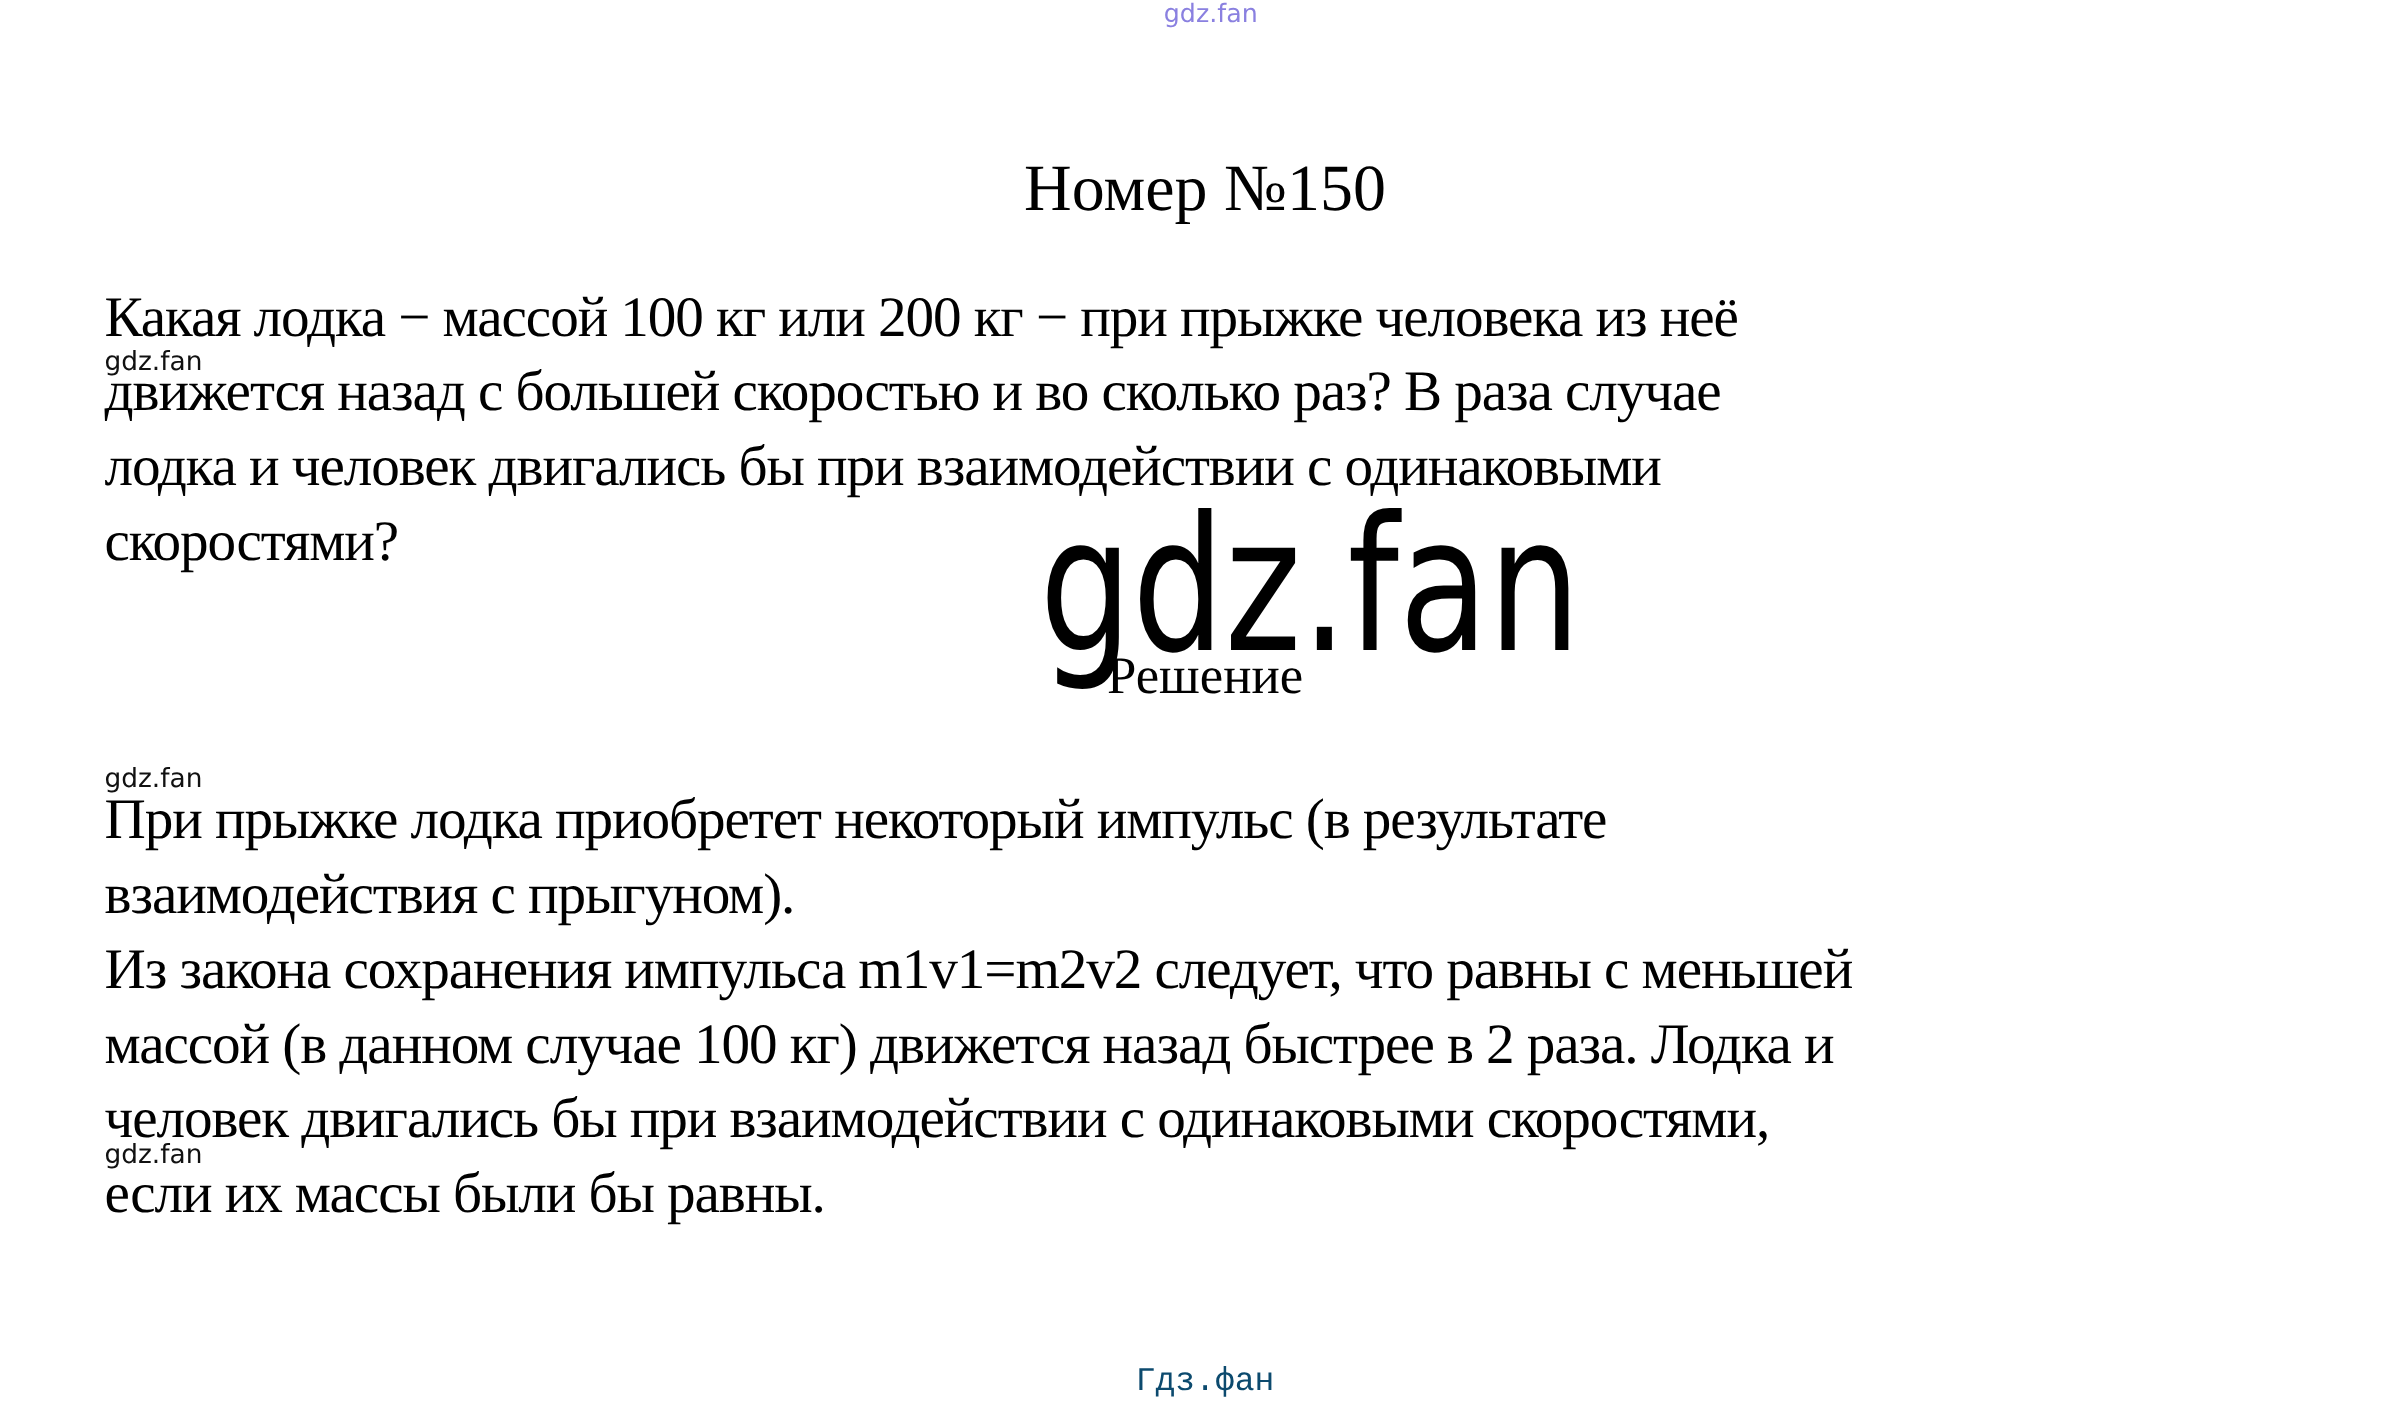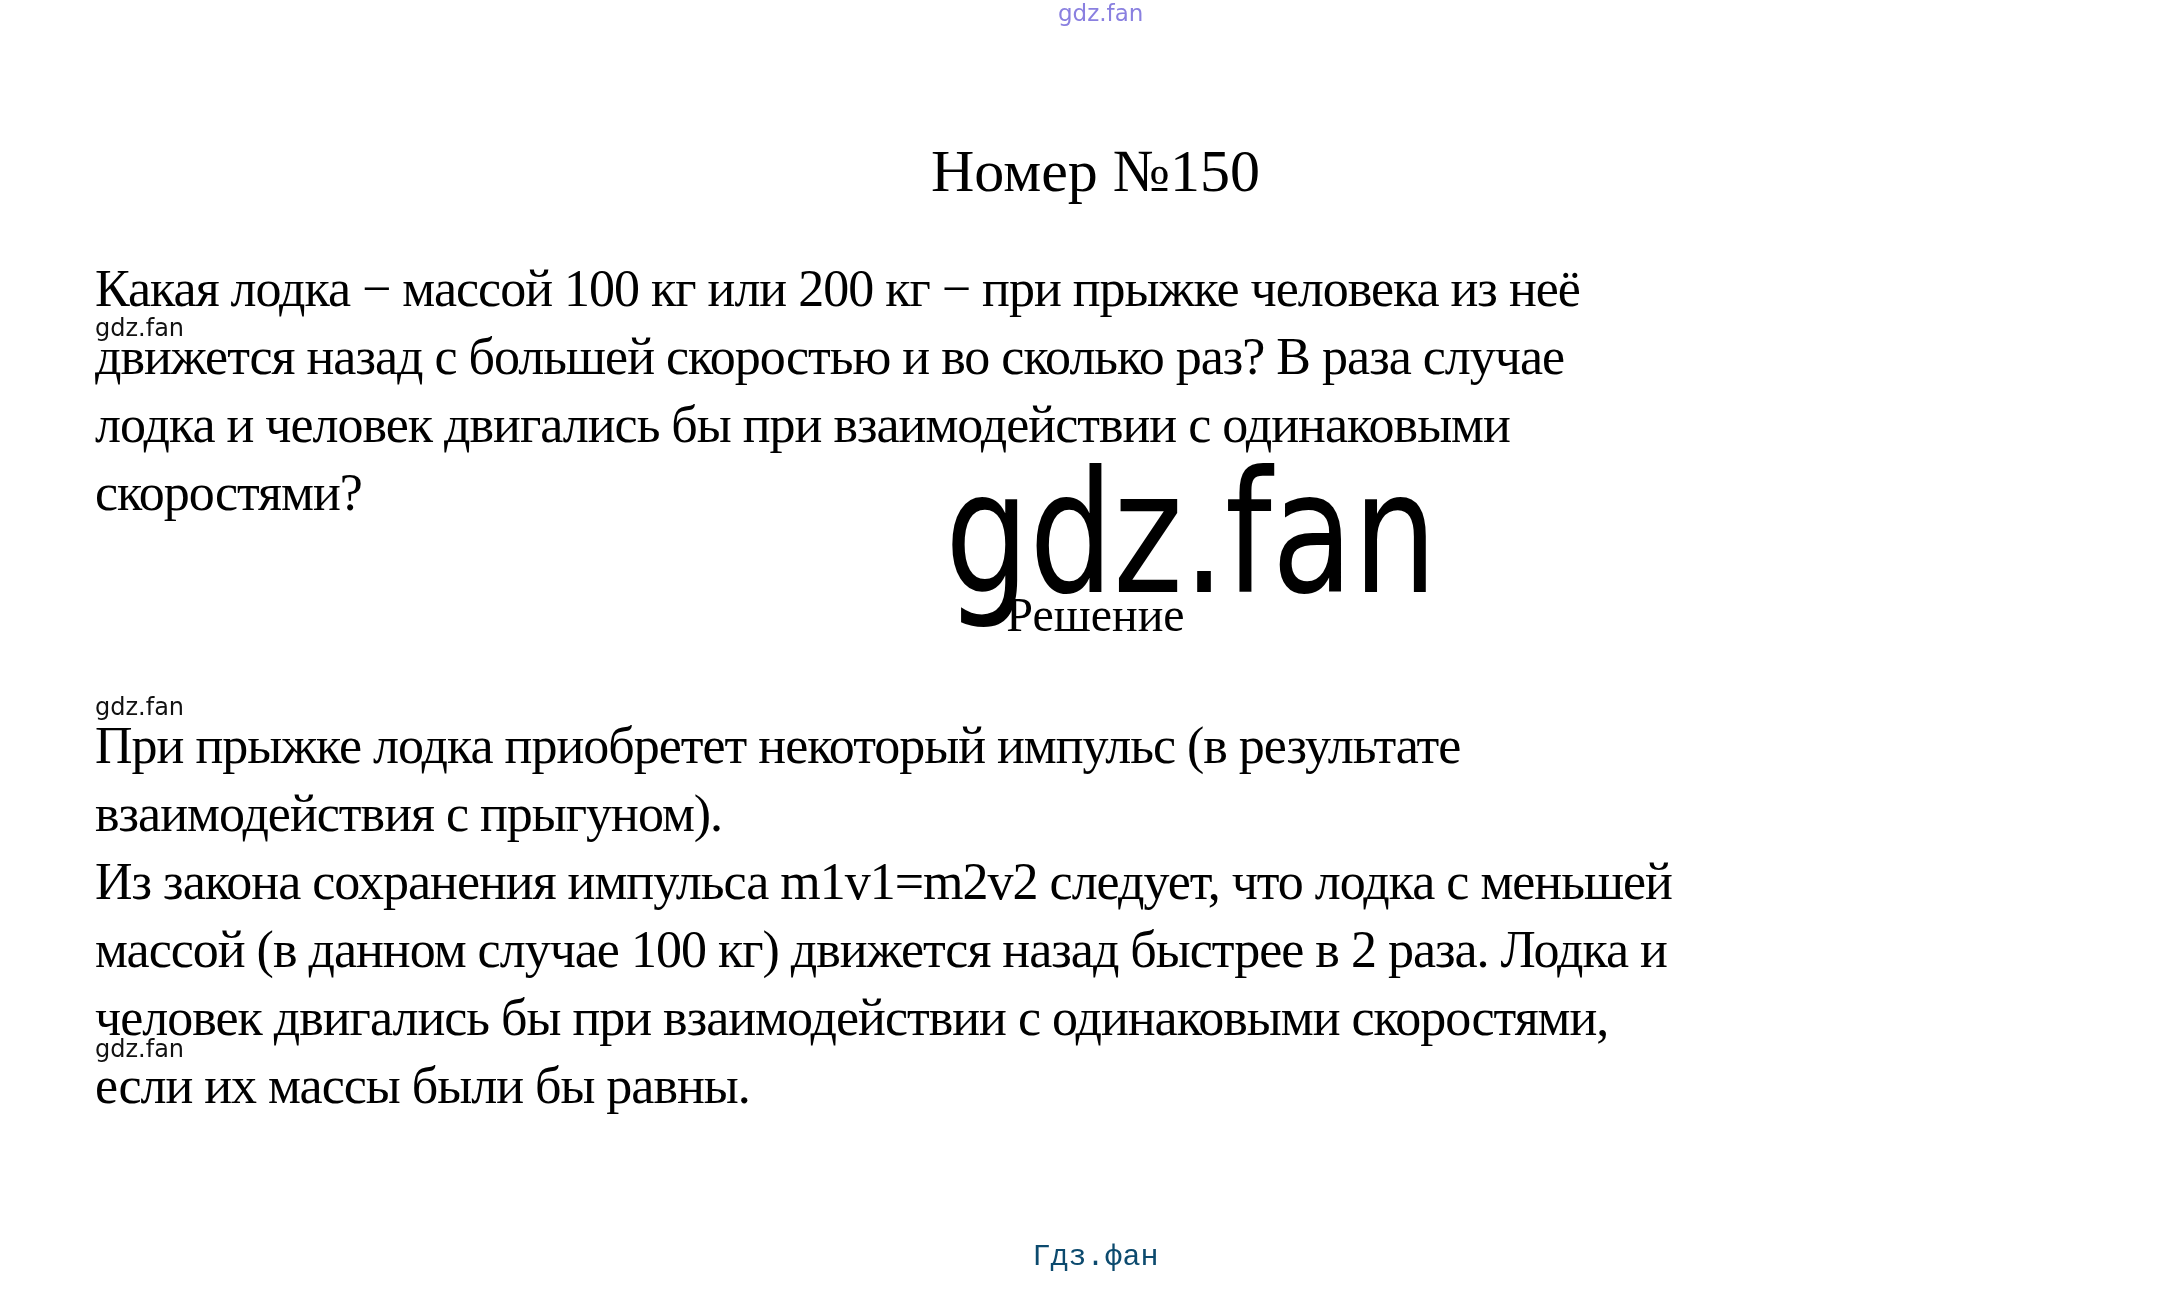--- a/index.html
+++ b/index.html
@@ -82,21 +82,21 @@
   <div class="wm-inline" style="top:316px">gdz.fan</div>
 
   <div class="wm-big">gdz.fan</div>
 
   <div class="solution-heading">Решение</div>
 
   <div class="wm-inline" style="top:695px">gdz.fan</div>
 
   <div class="text-line" style="top:720px">При прыжке лодка приобретет некоторый импульс (в результате</div>
   <div class="text-line" style="top:788px">взаимодействия с прыгуном).</div>
-  <div class="text-line" style="top:856px">Из закона сохранения импульса m1v1=m2v2 следует, что лодка с меньшей</div>
+  <div class="text-line" style="top:856px">Из закона сохранения импульса m1v1=m2v2 следует, что равны с меньшей</div>
   <div class="text-line" style="top:924px">массой (в данном случае 100 кг) движется назад быстрее в 2 раза. Лодка и</div>
   <div class="text-line" style="top:992px">человек двигались бы при взаимодействии с одинаковыми скоростями,</div>
   <div class="text-line" style="top:1060px">если их массы были бы равны.</div>
 
   <div class="wm-inline" style="top:1037px">gdz.fan</div>
 
   <div class="doc-footer">Гдз.фан</div>
 
 </div>
 

